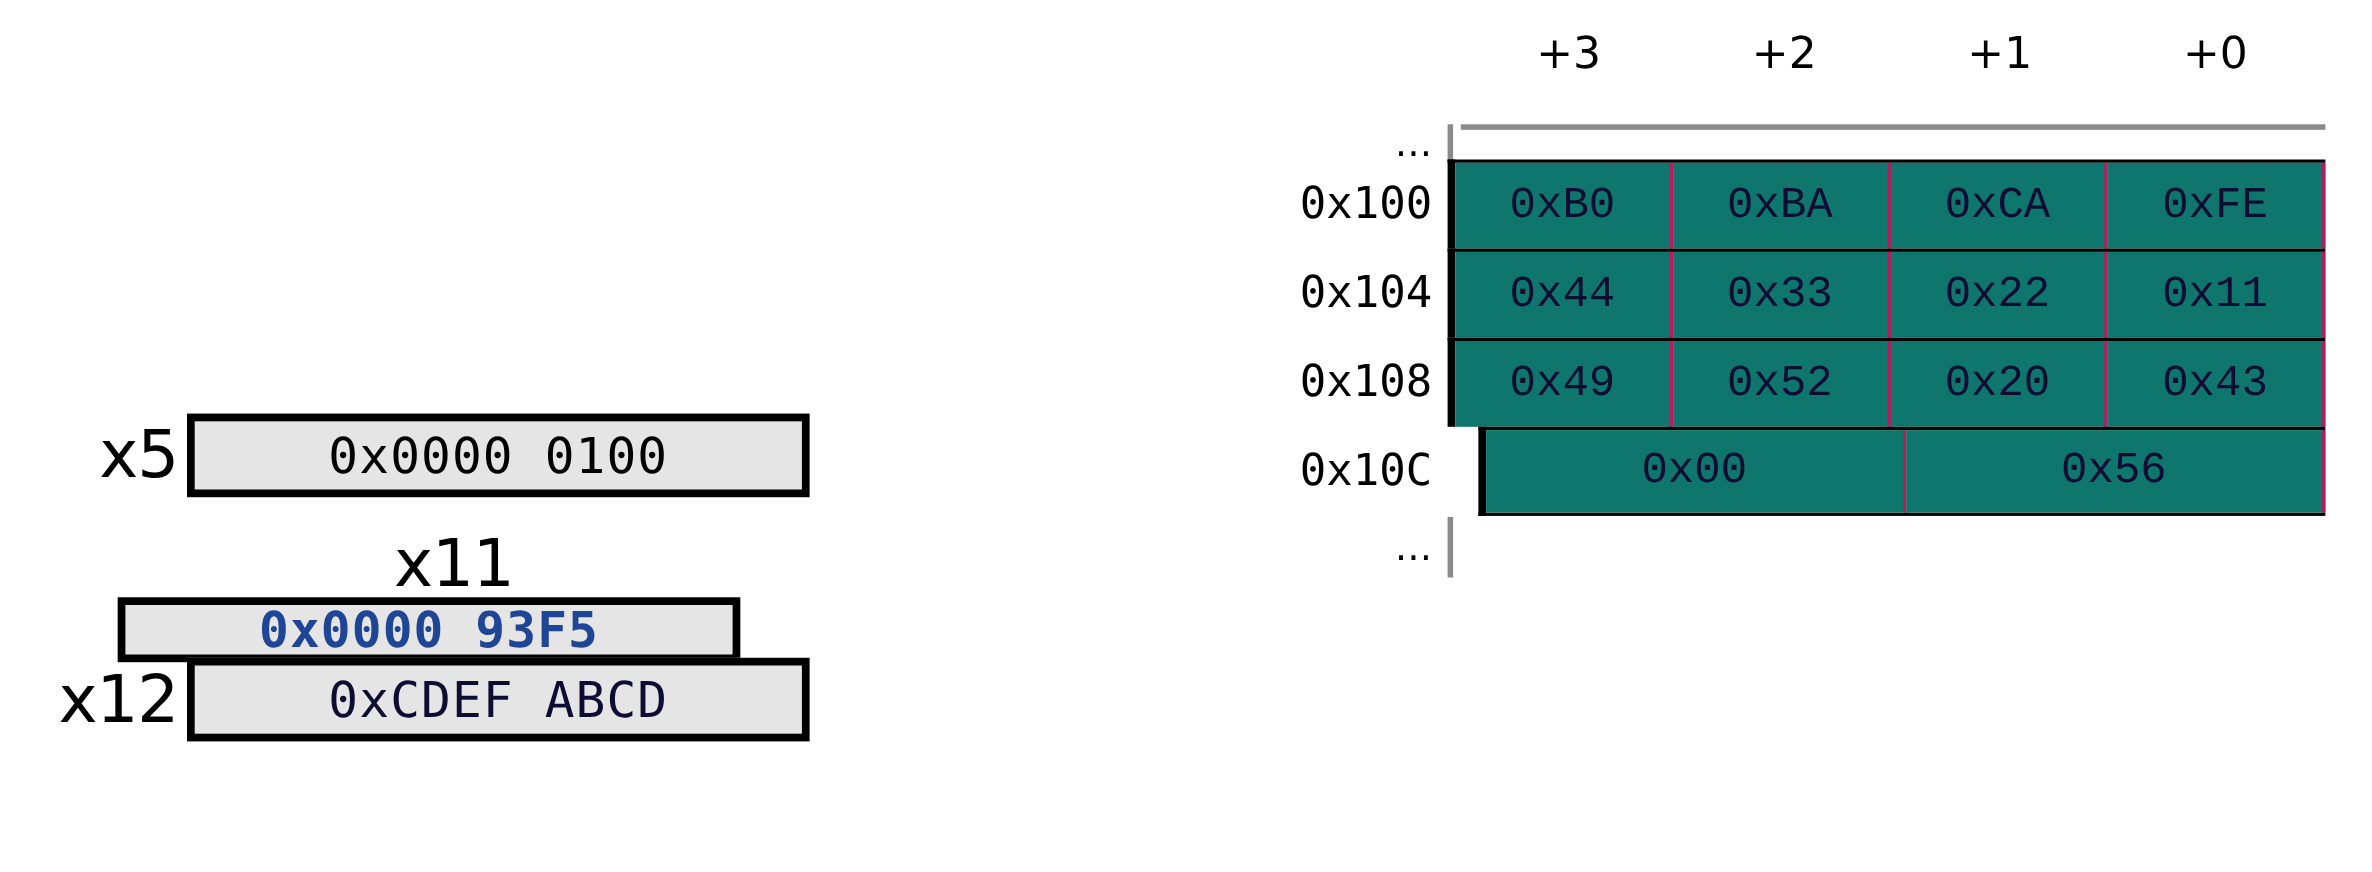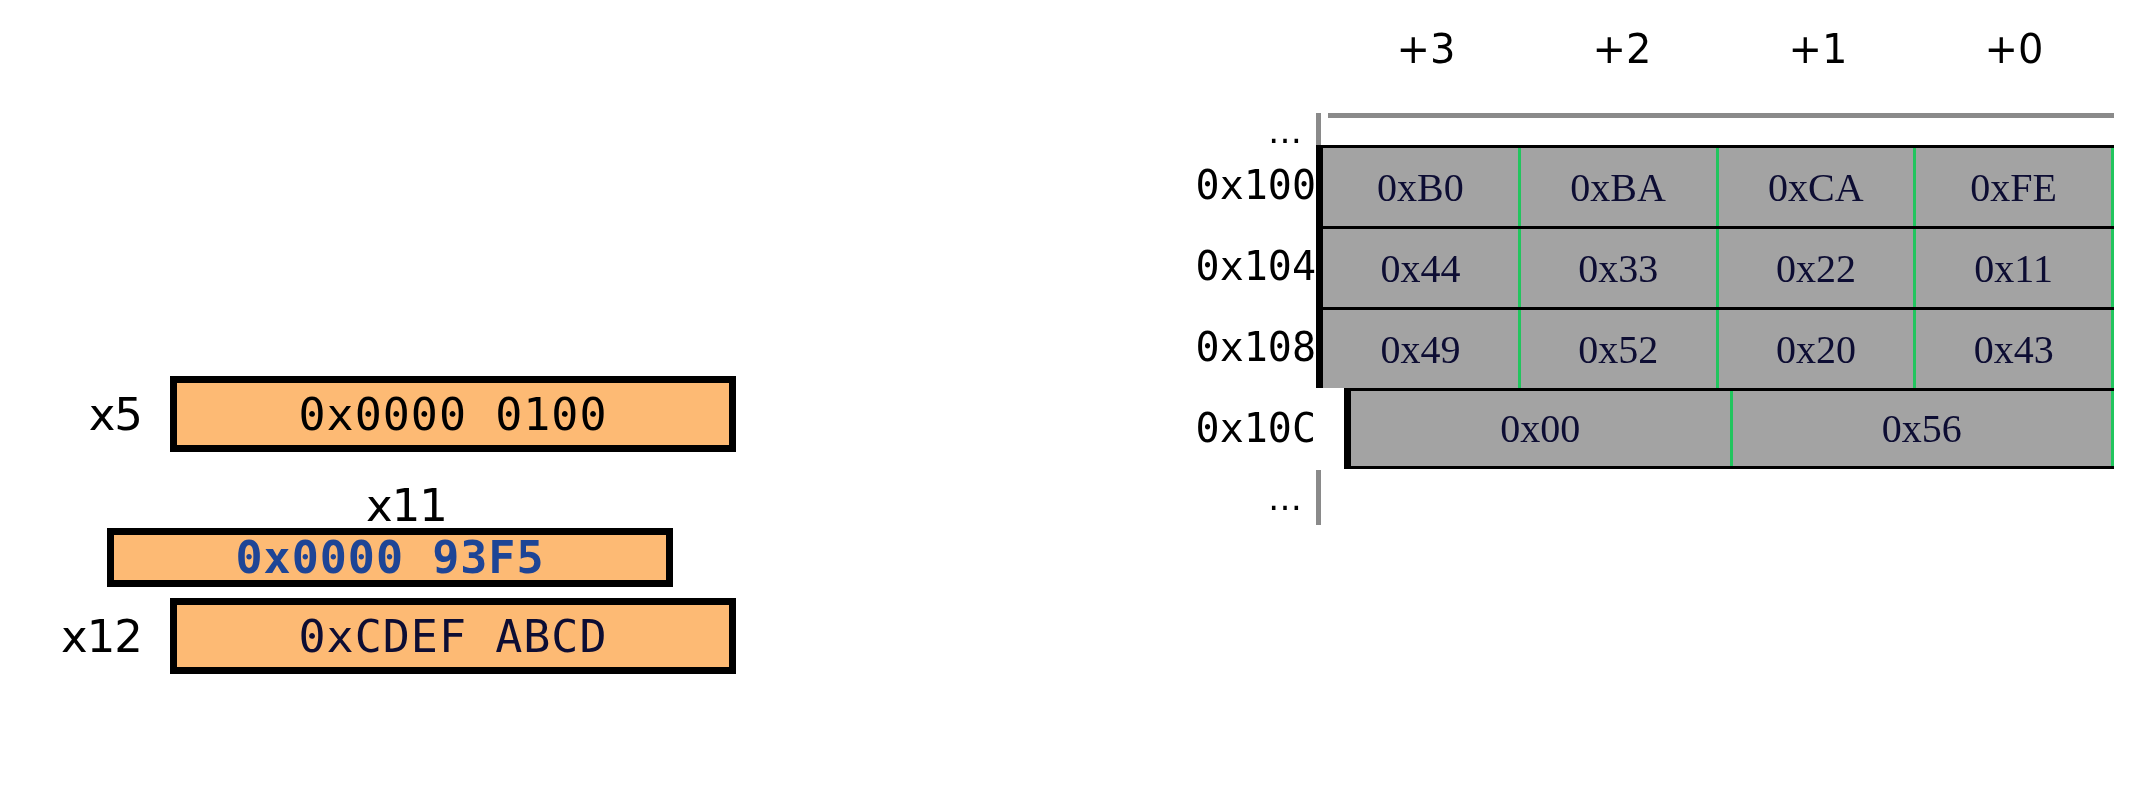--- a/index.html
+++ b/index.html
@@ -36,34 +36,34 @@
     display: flex;
     align-items: center;
   }
   .reg-row.r0 { top: 12px; }
   .reg-row.r1 { top: 123px; flex-direction: column; }
   .reg-row.r2 { top: 234px; }
 
   .reg-label {
     width: 170px;
     text-align: right;
-    padding-right: 28px;
-    font-family: "DejaVu Sans", sans-serif;
-    font-size: 45px;
+    padding-right: 8px;
+    font-family: "DejaVu Sans", sans-serif;
+    font-size: 60px;
     line-height: 1;
     color: #000000;
     letter-spacing: -1px;
     box-sizing: border-box;
   }
   .reg-box {
     width: 566px;
     height: 76px;
     border: 7px solid #000000;
     box-sizing: border-box;
-    background: #fdba74;
+    background: #e5e5e5;
     display: flex;
     align-items: center;
     justify-content: center;
   }
   .reg-value {
     font-family: "DejaVu Sans Mono", monospace;
     font-size: 45px;
     line-height: 1;
     letter-spacing: 1px;
     white-space: pre;
@@ -144,47 +144,48 @@
     top: 145px;
     width: 974px;
   }
   .mem-row {
     display: flex;
     align-items: stretch;
     height: 81px;
   }
   .mem-addr {
     width: 176px;
+    padding-right: 14px;
     text-align: right;
     font-family: "DejaVu Sans Mono", monospace;
     font-size: 40px;
     line-height: 81px;
     color: #000000;
     box-sizing: border-box;
     flex: 0 0 auto;
   }
   .mem-cells {
     display: flex;
     flex: 1 1 auto;
     border-left: 7px solid #000000;
     border-top: 3px solid #000000;
     box-sizing: border-box;
   }
   .mem-row:last-child .mem-cells { border-bottom: 3px solid #000000; margin-left: 28px; }
   .mem-cell {
     flex: 1 1 0;
-    border-right: 3px solid #22c55e;
+    border-right: 3px solid #be185d;
     box-sizing: border-box;
     display: flex;
     align-items: center;
     justify-content: center;
-    font-family: Liberation Serif, serif;
+    font-family: Liberation Mono, monospace;
     font-size: 40px;
     color: #0d0d33;
-    background: #a3a3a3;
+    background: #0f766e;
   }
 </style>
 </head>
 <body>
 
 <div id="stage">
 
   <div id="register-panel">
 
     <div class="reg-row r0">

